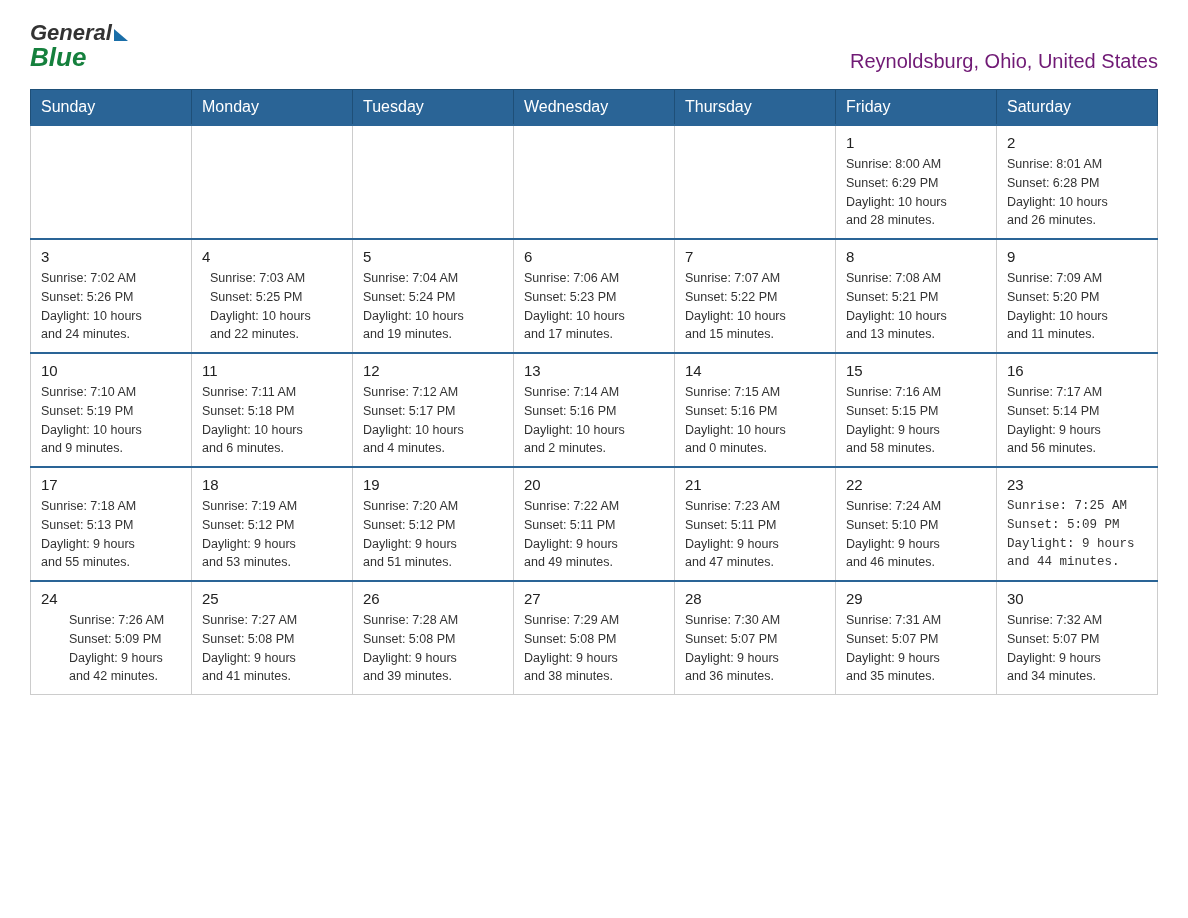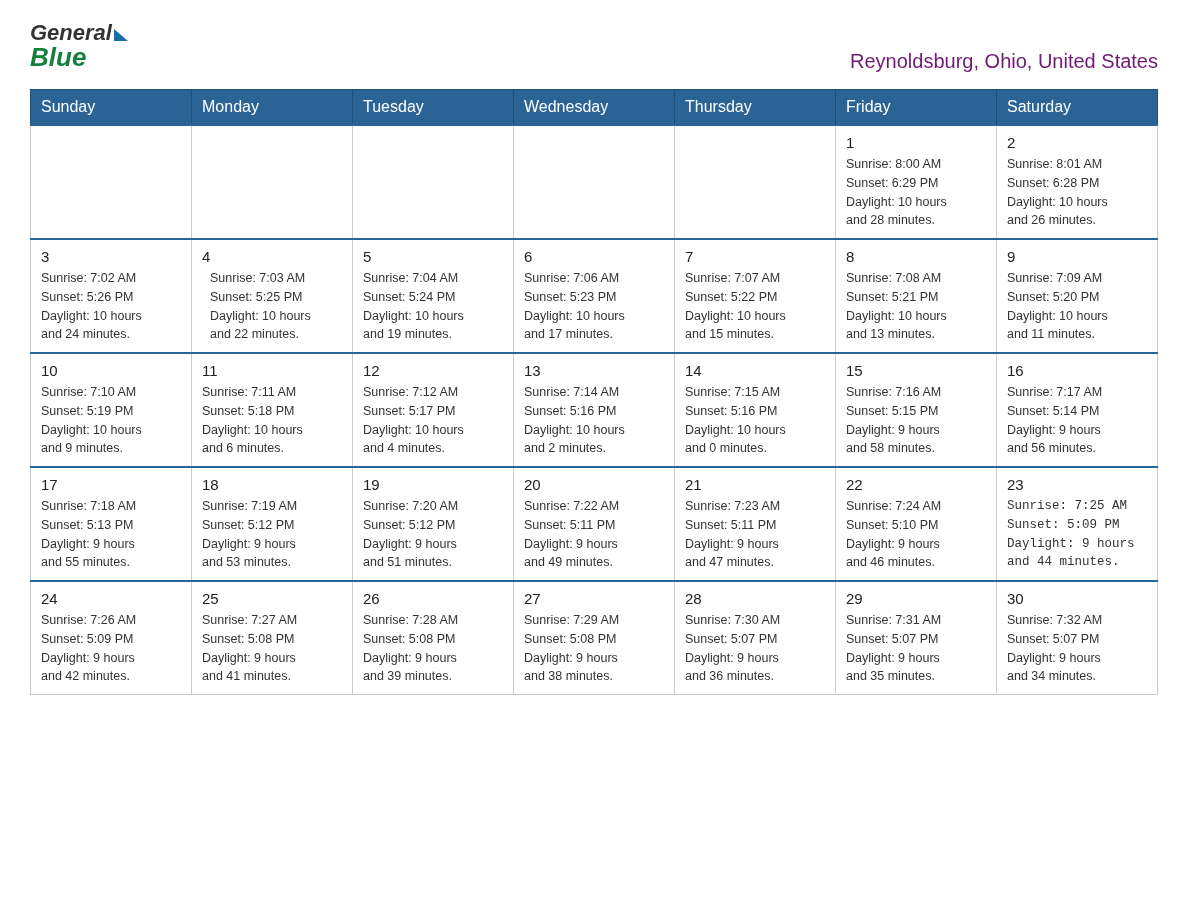--- a/index.html
+++ b/index.html
@@ -308,21 +308,21 @@
           <span class="day-number">23</span>
           <div class="day-info" style="white-space: pre-line; font-family: Liberation Mono, monospace;">Sunrise: 7:25 AM
 Sunset: 5:09 PM
 Daylight: 9 hours
 and 44 minutes.</div>
         </td>
       </tr>
       <tr>
         <td>
           <span class="day-number">24</span>
-          <div class="day-info" style="white-space: pre-line;">Sunrise: 7:26 AM
+          <div class="day-info" style="white-space: pre-line; margin-left: 28px;">Sunrise: 7:26 AM
 Sunset: 5:09 PM
 Daylight: 9 hours
 and 42 minutes.</div>
         </td>
         <td>
           <span class="day-number">25</span>
           <div class="day-info" style="white-space: pre-line;">Sunrise: 7:27 AM
 Sunset: 5:08 PM
 Daylight: 9 hours
 and 41 minutes.</div>

